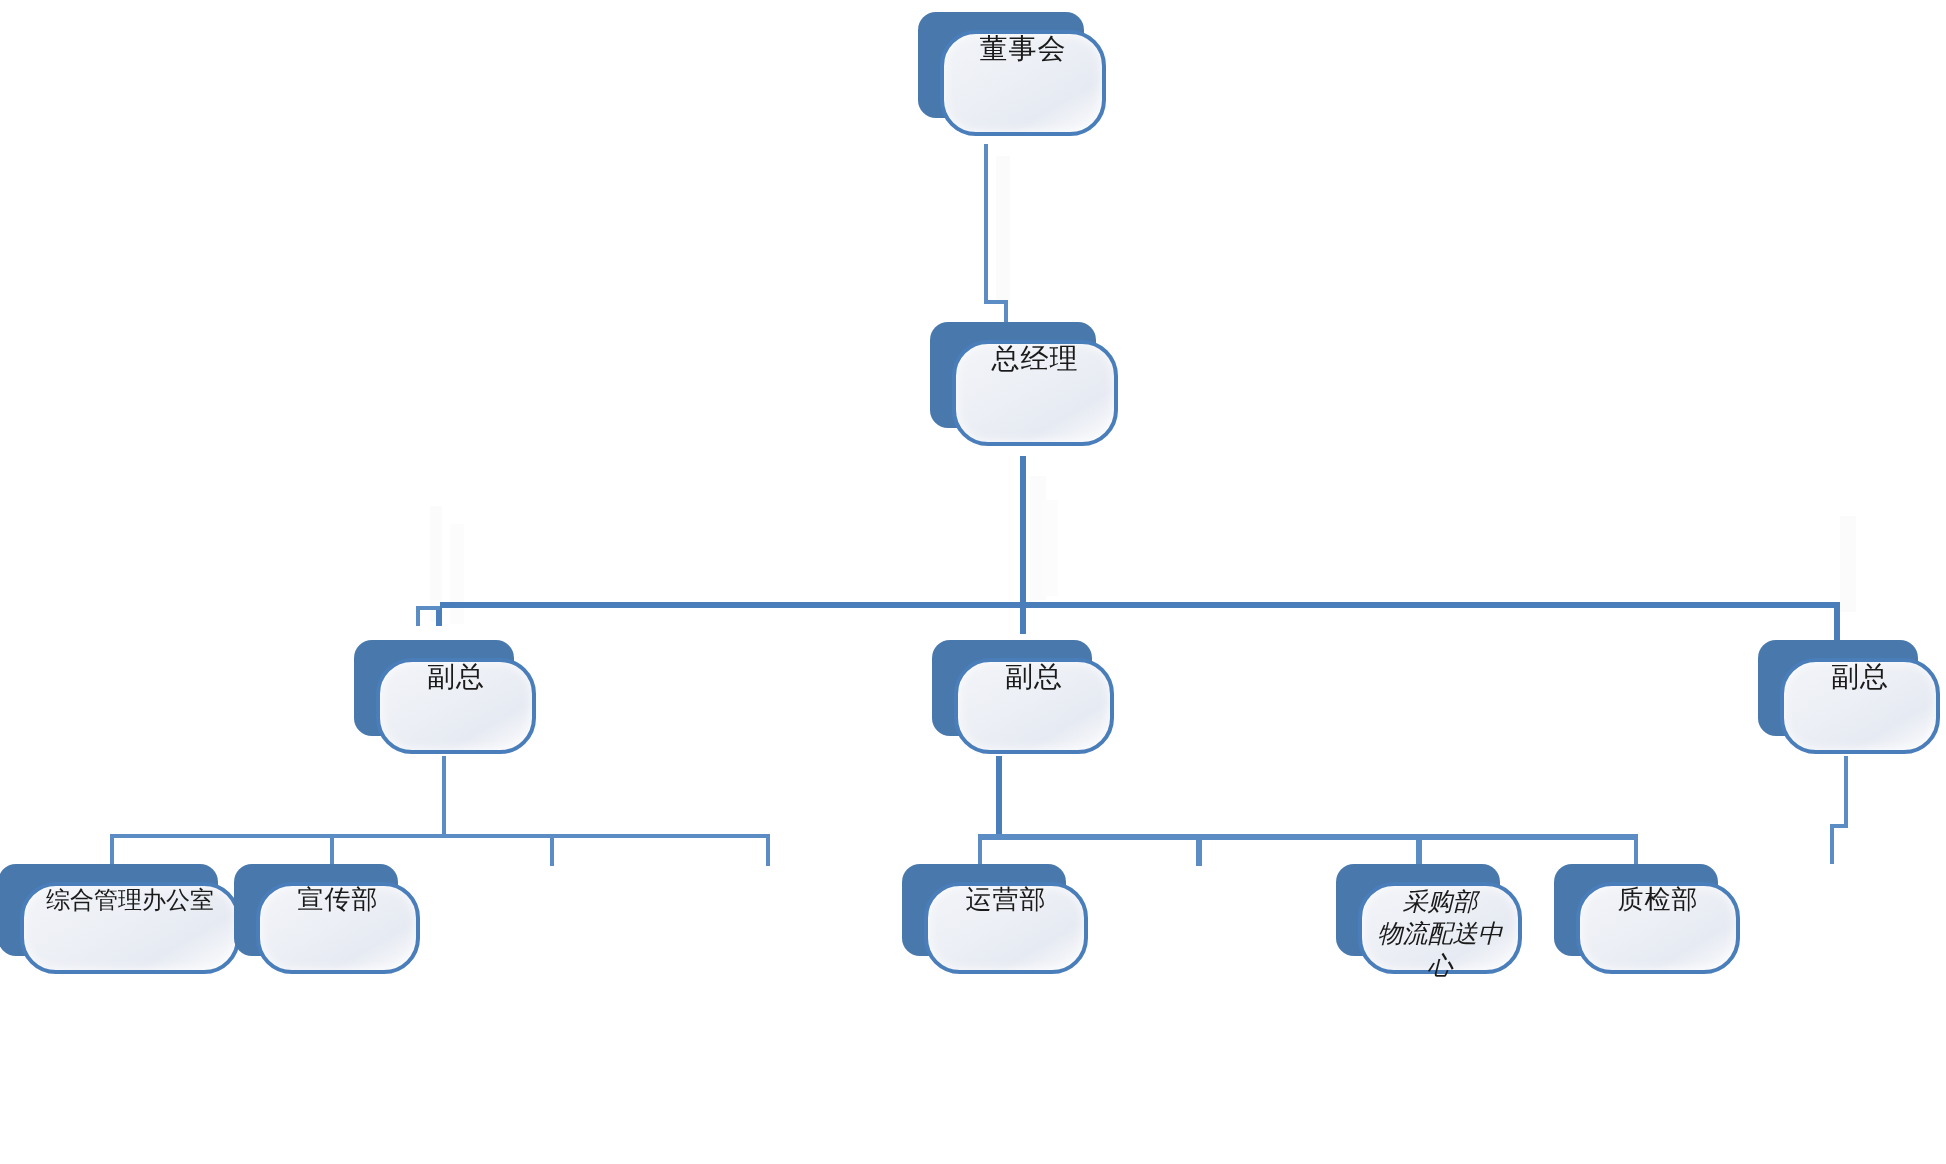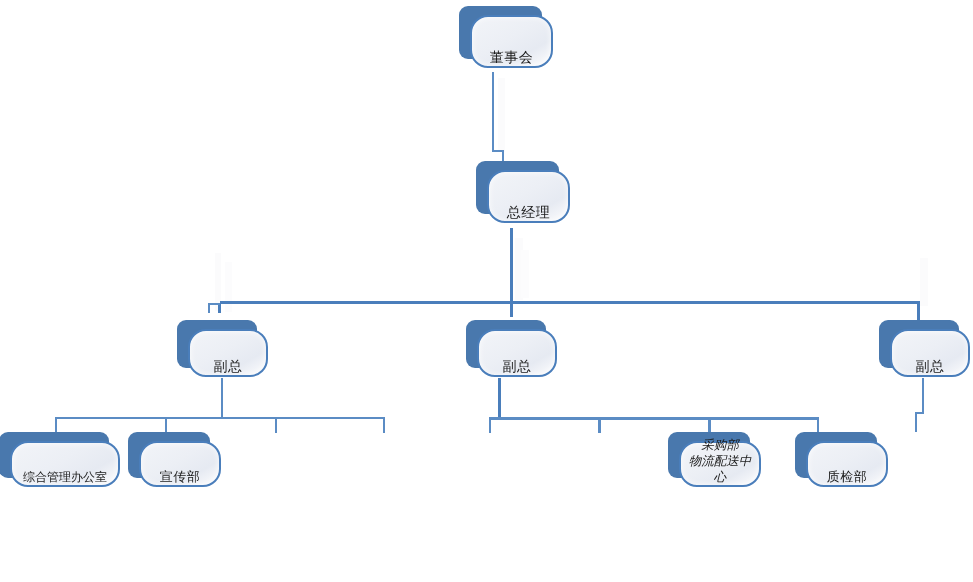--- a/index.html
+++ b/index.html
@@ -37,21 +37,21 @@
     position: absolute;
     left: 11px;
     top: 9px;
     width: 100%;
     height: 100%;
     box-sizing: border-box;
     border: 2px solid #4a7ebb;
     border-radius: 18px;
     background: linear-gradient(150deg, #f2f4f8 0%, #eceff5 45%, #e6eaf2 72%, #fdfdfe 100%);
     display: flex;
-    align-items: flex-end;
+    align-items: flex-start;
     justify-content: center;
     text-align: center;
     box-shadow: inset 0 0 6px rgba(255,255,255,0.85);
   }
   .node .label {
     color: #1a1a1a;
     font-size: 14px;
     line-height: 17px;
     letter-spacing: 0.5px;
     white-space: pre-line;
@@ -120,21 +120,21 @@
   <div class="conn thin" style="left:915px; top:412px; width:9px; height:2px;"></div>
   <div class="conn thin" style="left:915px; top:412px; width:2px; height:20px;"></div>
 
   <div class="node" style="left:459px; top:6px; width:83px; height:53px;">
     <div class="plate"></div>
     <div class="face">
       <span class="label">董事会</span>
     </div>
   </div>
 
-  <div class="node" style="left:476px; top:161px; width:83px; height:53px;">
+  <div class="node" style="left:465px; top:161px; width:83px; height:53px;">
     <div class="plate"></div>
     <div class="face">
       <span class="label">总经理</span>
     </div>
   </div>
 
   <div class="node" style="left:177px; top:320px; width:80px; height:48px;">
     <div class="plate"></div>
     <div class="face">
       <span class="label">副总</span>
@@ -155,40 +155,46 @@
     </div>
   </div>
 
   <div class="node tiny" style="left:-1px; top:432px; width:110px; height:46px;">
     <div class="plate"></div>
     <div class="face">
       <span class="label">综合管理办公室</span>
     </div>
   </div>
 
-  <div class="node small" style="left:128px; top:432px; width:82px; height:46px;">
+  <div class="node small" style="left:117px; top:432px; width:82px; height:46px;">
     <div class="plate"></div>
     <div class="face">
       <span class="label">宣传部</span>
     </div>
   </div>
 
 
 
+  <div class="node small" style="left:451px; top:432px; width:82px; height:46px;">
+    <div class="plate"></div>
+    <div class="face">
+      <span class="label">运营部</span>
+    </div>
+  </div>
 
 
   <div class="node two-line" style="left:668px; top:432px; width:82px; height:46px;font-style:italic;">
     <div class="plate"></div>
     <div class="face">
       <span class="label">采购部
 物流配送中心</span>
     </div>
   </div>
 
-  <div class="node small" style="left:777px; top:432px; width:82px; height:46px;margin-left:18px;">
+  <div class="node small" style="left:777px; top:432px; width:82px; height:46px;">
     <div class="plate"></div>
     <div class="face">
       <span class="label">质检部</span>
     </div>
   </div>
 
 
 </div>
 
 </body></html>

